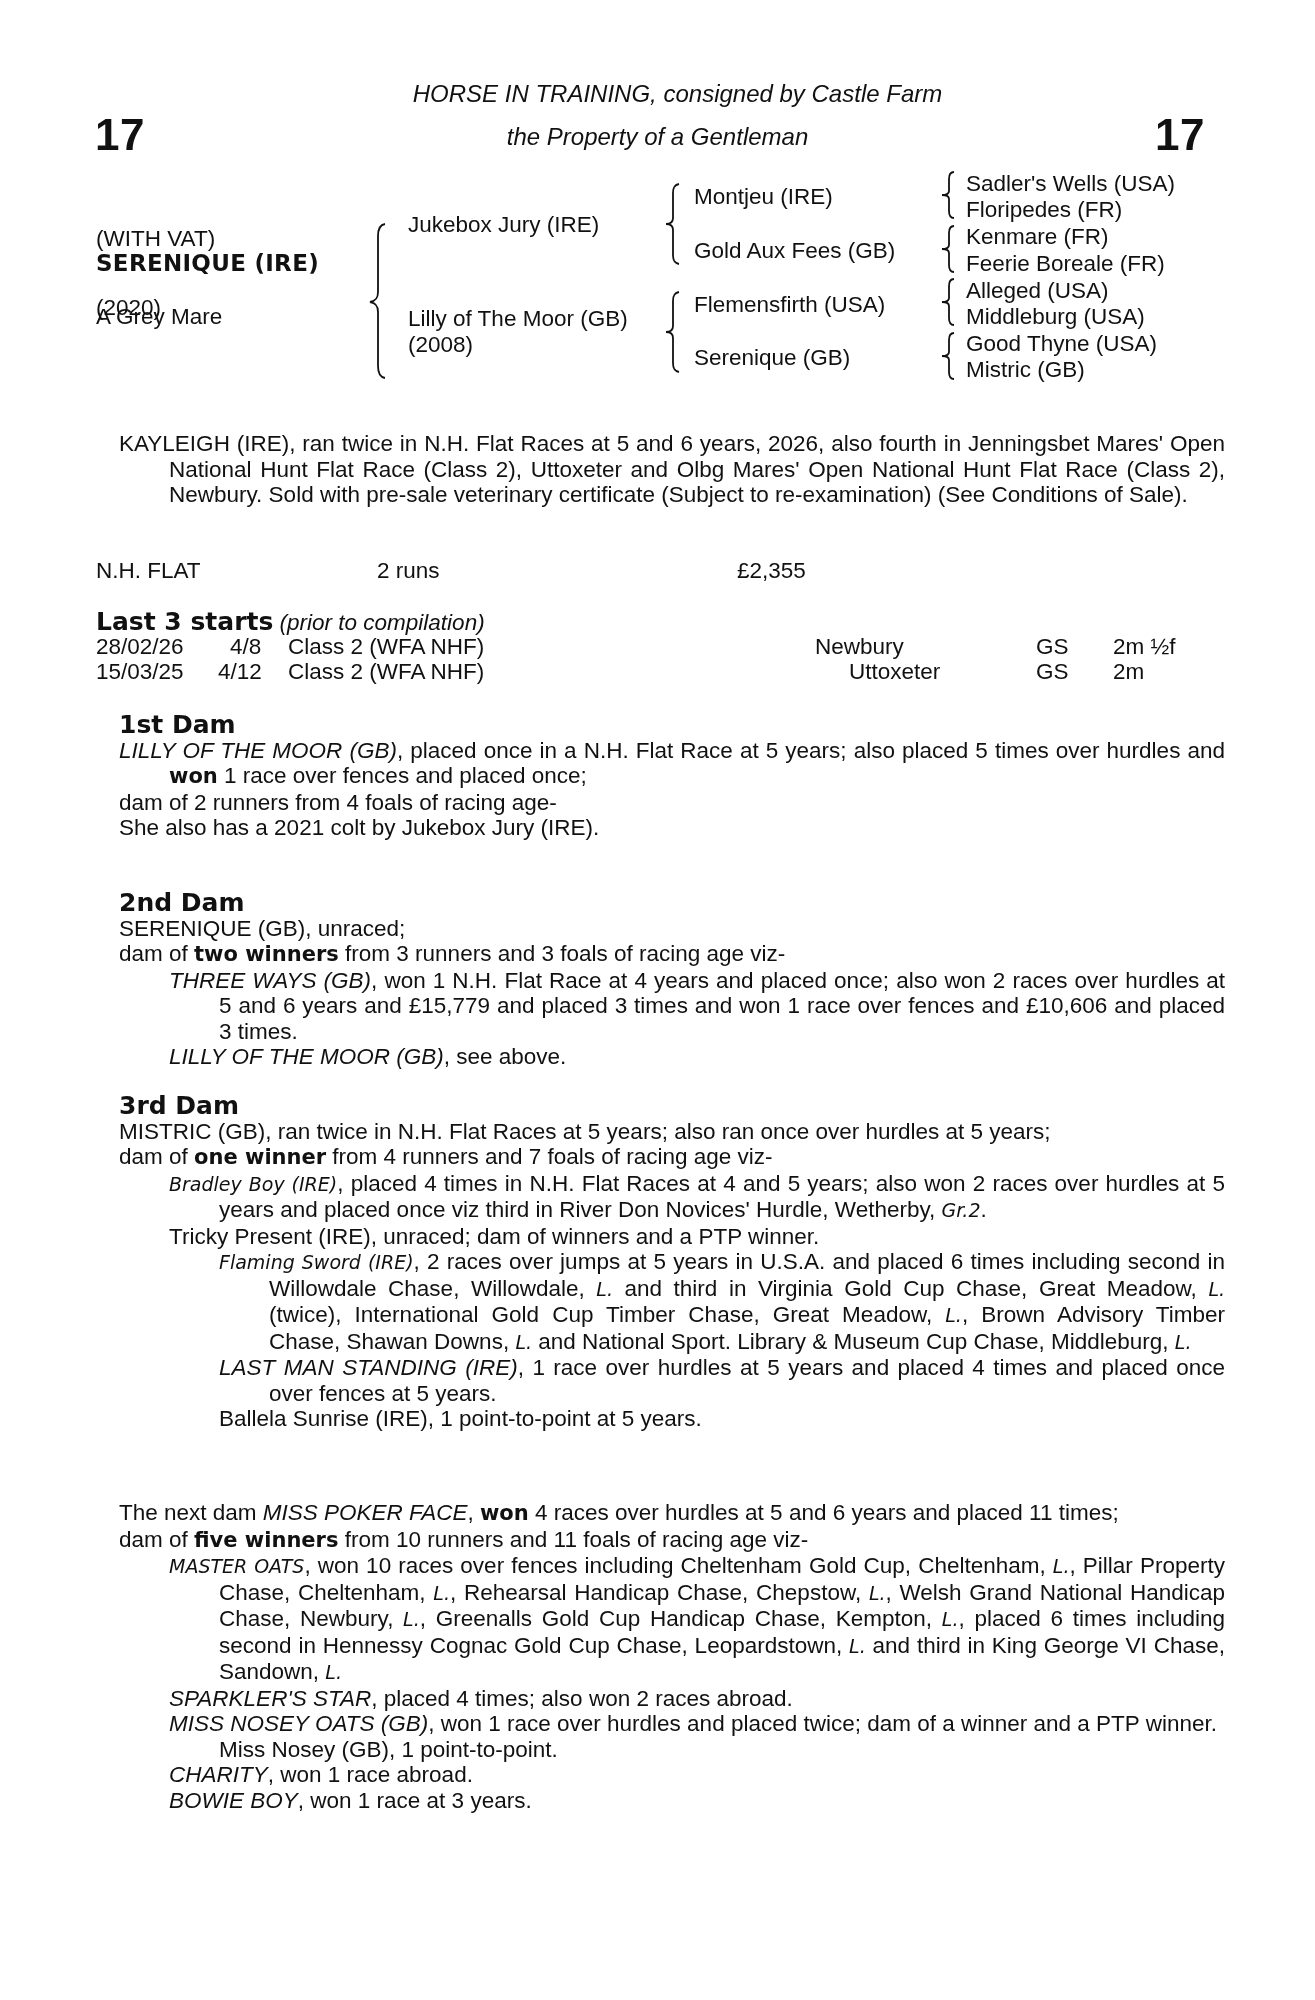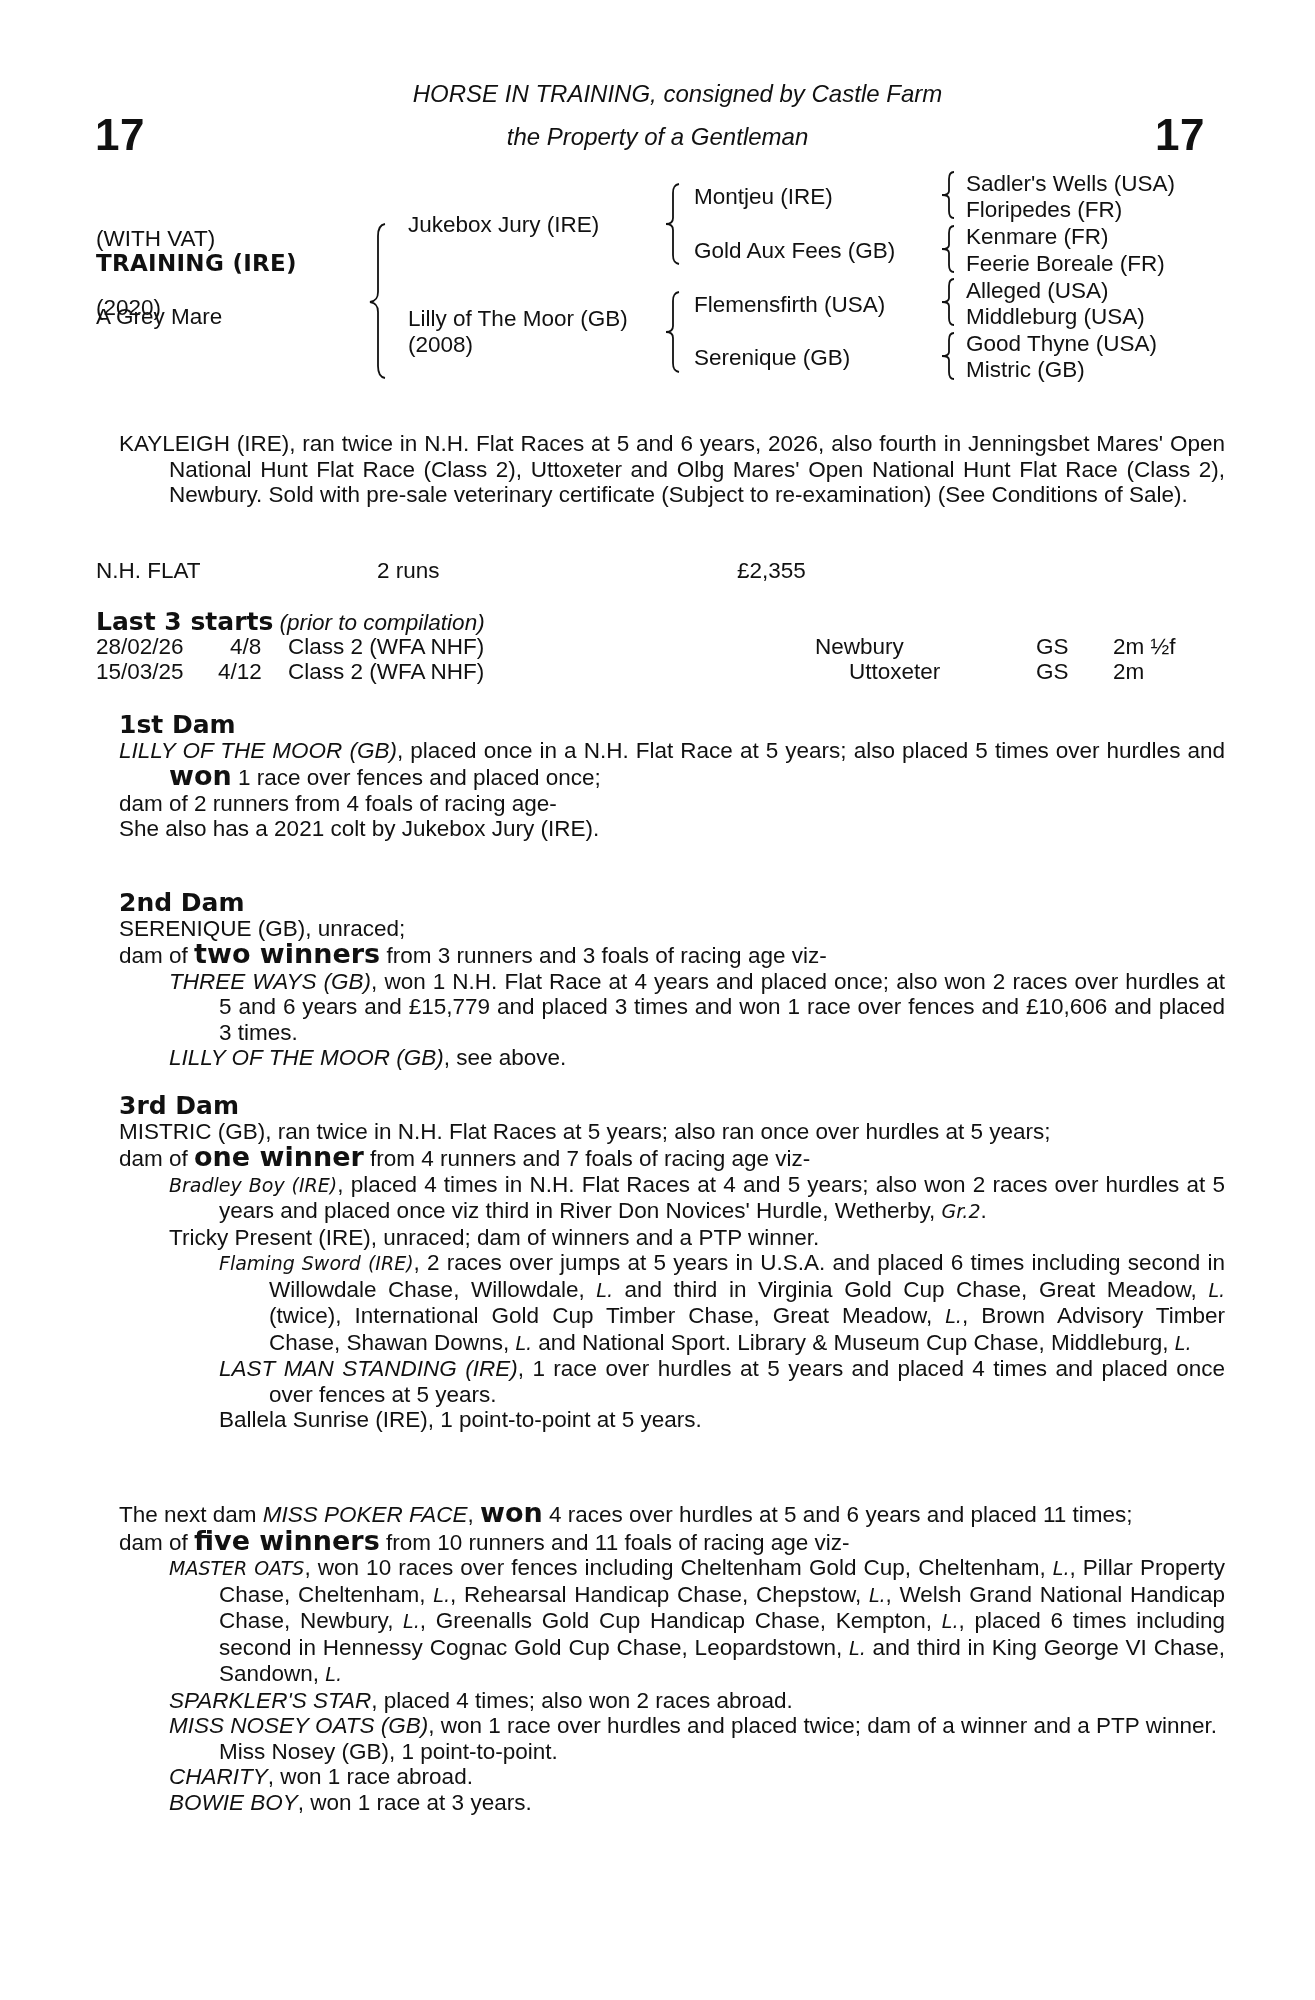--- a/index.html
+++ b/index.html
@@ -23,35 +23,35 @@
     .abs { position: absolute; white-space: nowrap; }
     .horse-name { font-weight: 900; font-family: "DejaVu Sans", sans-serif; font-size: 23px; letter-spacing: 0.3px; }
     .brace { position: absolute; }
     .body-text { position: absolute; left: 96px; width: 1106px; margin-left: 23px; }
     .para { margin: 0; text-align: justify; }
     .hang { padding-left: 50px; text-indent: -50px; }
     .hang2 { padding-left: 100px; text-indent: -50px; }
     .hang3 { padding-left: 150px; text-indent: -50px; }
     .ind1 { padding-left: 50px; }
     .ind2 { padding-left: 100px; }
-    .heavy { font-family: "DejaVu Sans", sans-serif; font-weight: bold; font-size: 27px; }
+    .heavy { font-family: "DejaVu Sans", sans-serif; font-weight: bold; font-size: 21px; }
     .heavy-it { font-family: "DejaVu Sans", sans-serif; font-weight: normal; font-style: italic; font-size: 19px; }
     .it { font-style: italic; }
     .sec-title { font-family: "DejaVu Sans", sans-serif; font-weight: bold; font-size: 25px; }
   </style>
 </head>
 <body>
 
 <div class="lot-num lot-left">17</div>
 <div class="lot-num lot-right">17</div>
 <div class="head-line hl1">HORSE IN TRAINING, consigned by Castle Farm</div>
 <div class="head-line hl2">the Property of a Gentleman</div>
 
 <div class="abs" style="left:96px; top:226px;">(WITH VAT)</div>
-<div class="abs horse-name" style="left:96px; top:251px;">TRAINING (IRE)</div>
+<div class="abs horse-name" style="left:96px; top:251px;">SERENIQUE (IRE)</div>
 <div class="abs" style="left:96px; top:278px;margin-top:17px;">(2020)</div>
 <div class="abs" style="left:96px; top:304px;">A Grey Mare</div>
 
 <svg class="brace" style="left:368px; top:222px;" width="20" height="158" viewBox="0 0 20 158">
   <path d="M17,2 C11,3 10,8 10,14 L10,70 C10,76 8,79 2,80 C8,81 10,84 10,90 L10,144 C10,150 11,155 17,156" fill="none" stroke="#111" stroke-width="1.8"></path>
 </svg>
 <div class="abs" style="left:408px; top:212px;">Jukebox Jury (IRE)</div>
 <div class="abs" style="left:408px; top:306px;">Lilly of The Moor (GB)</div>
 <div class="abs" style="left:408px; top:332px;">(2008)</div>
 

